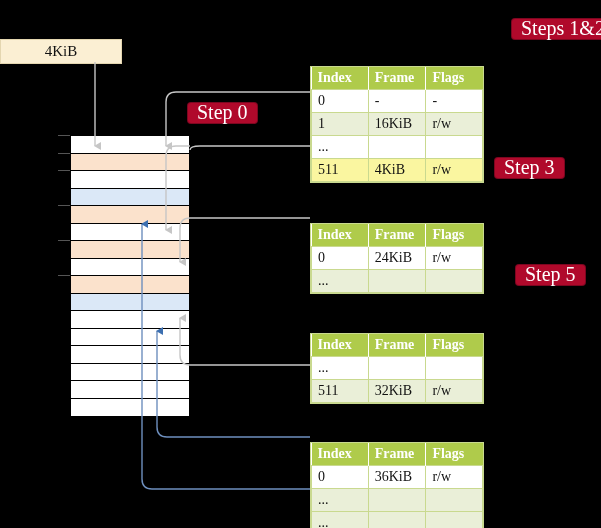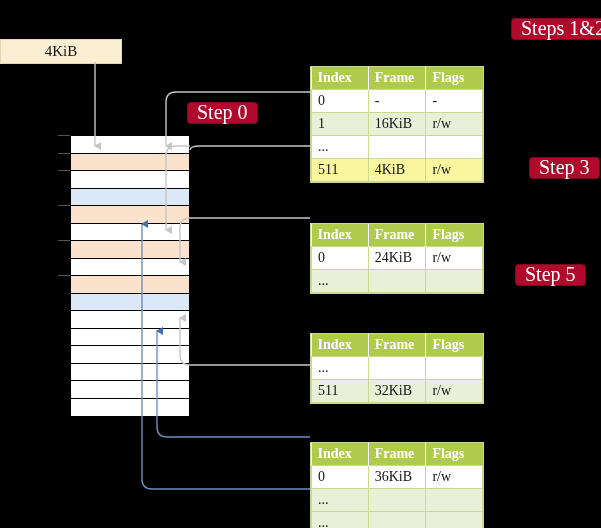--- a/index.html
+++ b/index.html
@@ -57,21 +57,21 @@
   <div class="srcbox" style="left:0px;top:39px;width:120px;height:23px;">
     <span>4KiB</span>
   </div>
 
   <div class="badge" style="left:188px;top:55px;margin-top:48px;">
     <span>Step 0</span>
   </div>
   <div class="badge" style="left:512px;top:19px;">
     <span>Steps 1&amp;2</span>
   </div>
-  <div class="badge" style="left:530px;top:158px;">
+  <div class="badge" style="left:495px;top:158px;">
     <span>Step 3</span>
   </div>
   <div class="badge" style="left:516px;top:265px;">
     <span>Step 5</span>
   </div>
 
   <div id="mem">
       <div class="mrow white" style="top: 0px; height: 17.5px;"></div>
       <div class="mrow orange" style="top: 17.5px; height: 17.5px;"></div>
       <div class="mrow white" style="top: 35px; height: 17.5px;"></div>

